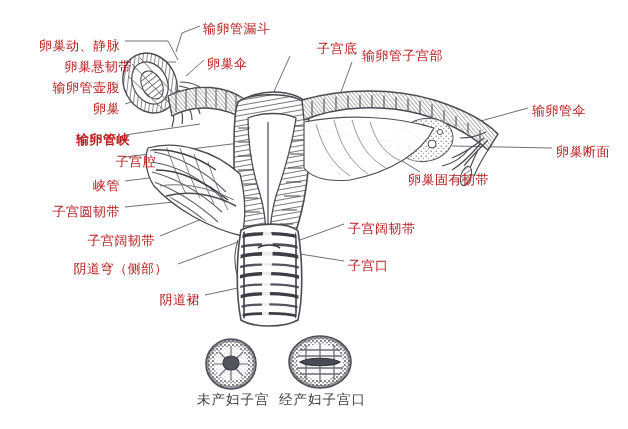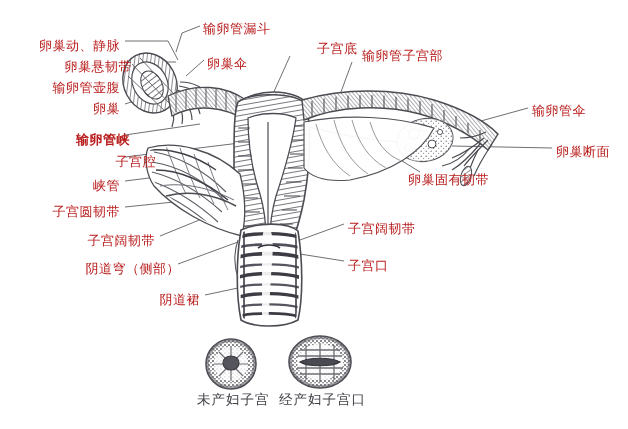--- a/index.html
+++ b/index.html
@@ -324,21 +324,21 @@
 
   <div class="lbl r" style="left:120px;top:38px;">卵巢动、静脉</div>
   <div class="lbl r" style="left:132px;top:59px;">卵巢悬韧带</div>
   <div class="lbl r" style="left:120px;top:80px;">输卵管壶腹</div>
   <div class="lbl r" style="left:120px;top:101px;">卵巢</div>
   <div class="lbl r" style="left:130px;top:132px;font-weight:bold;">输卵管峡</div>
   <div class="lbl r" style="left:120px;top:154px;margin-left:36px;">子宫腔</div>
   <div class="lbl r" style="left:120px;top:178px;">峡管</div>
   <div class="lbl r" style="left:120px;top:204px;">子宫圆韧带</div>
   <div class="lbl r" style="left:155px;top:233px;">子宫阔韧带</div>
-  <div class="lbl r" style="left:180px;top:261px;">阴道穹（侧部）</div>
+  <div class="lbl r" style="left:168px;top:261px;">阴道穹（侧部）</div>
   <div class="lbl r" style="left:200px;top:292px;">阴道裙</div>
 
   <div class="lbl" style="left:203px;top:21px;">输卵管漏斗</div>
   <div class="lbl" style="left:207px;top:56px;">卵巢伞</div>
   <div class="lbl" style="left:277px;top:41px;margin-left:40px;">子宫底</div>
   <div class="lbl" style="left:330px;top:48px;margin-left:32px;">输卵管子宫部</div>
 
   <div class="lbl" style="left:532px;top:103px;">输卵管伞</div>
   <div class="lbl" style="left:556px;top:144px;">卵巢断面</div>
   <div class="lbl" style="left:408px;top:172px;">卵巢固有韧带</div>

